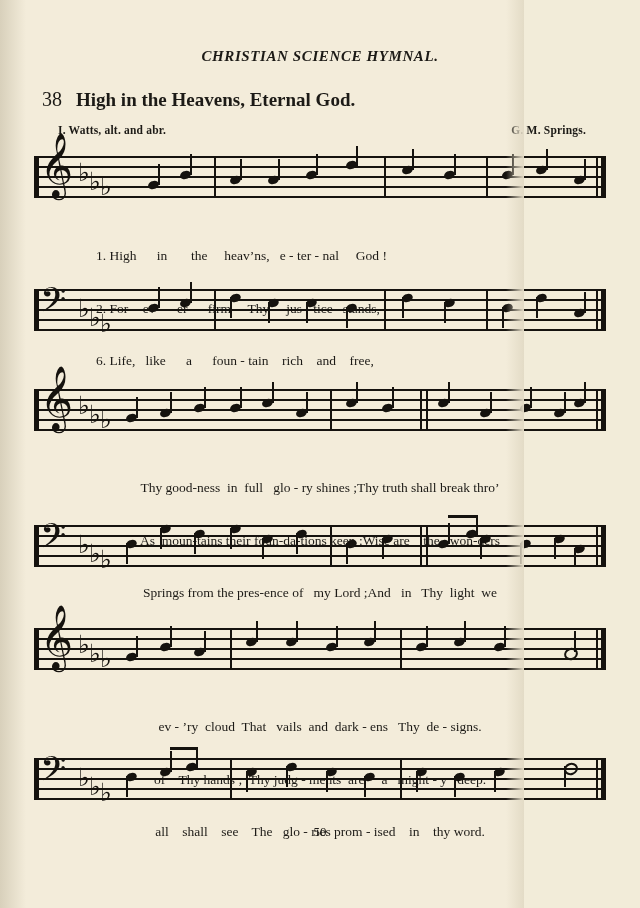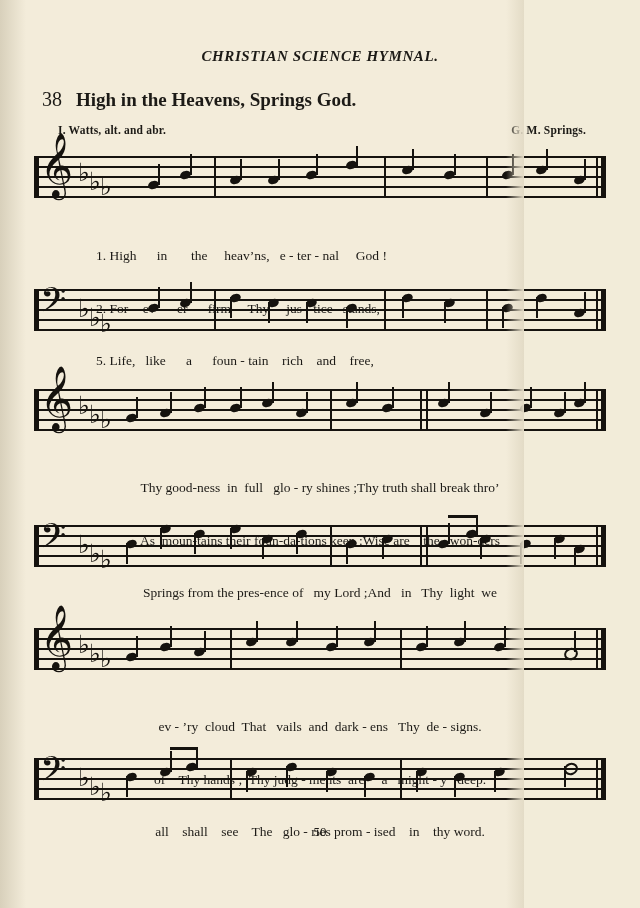--- a/index.html
+++ b/index.html
@@ -205,21 +205,21 @@
 </style>
 </head>
 <body>
 
 <div class="page">
 
   <div class="running-head">CHRISTIAN SCIENCE HYMNAL.</div>
 
   <div class="title-row">
     <span class="hymn-number">38</span>
-    <span class="hymn-title">High in the Heavens, Springs God.</span>
+    <span class="hymn-title">High in the Heavens, Eternal God.</span>
   </div>
 
   <div class="credits">
     <span class="credit-left">I. Watts, alt. and abr.</span>
     <span class="credit-right">G. M. Springs.</span>
   </div>
 
   <div class="system" style="top:150px;">
     <div class="staff">
       <div class="line l1"></div>
@@ -264,21 +264,21 @@
       <div class="note" style="left:540px; top:26px;"></div>
         <div class="stem" style="left:550px; top:9px; height:21px;"></div>
       <div class="barline thin-right" style="left:562px;"></div>
       <div class="barline thick" style="left:567px;"></div>
     </div>
   </div>
 
   <div class="lyrics" style="top:212px;">
     <span class="lyric-line" style="padding-left:62px;">1. High      in       the     heav’ns,   e - ter - nal     God !</span>
     <span class="lyric-line" style="padding-left:62px;">2. For -  ev -    er      firm     Thy     jus - tice   stands,</span>
-    <span class="lyric-line" style="padding-left:62px;">5. Life,   like      a      foun - tain    rich    and    free,</span>
+    <span class="lyric-line" style="padding-left:62px;">6. Life,   like      a      foun - tain    rich    and    free,</span>
   </div>
 
   <div class="system" style="top:283px;">
     <div class="staff">
       <div class="line l1"></div>
         <div class="line l2"></div>
         <div class="line l3"></div>
         <div class="line l4"></div>
         <div class="line l5"></div>
 

